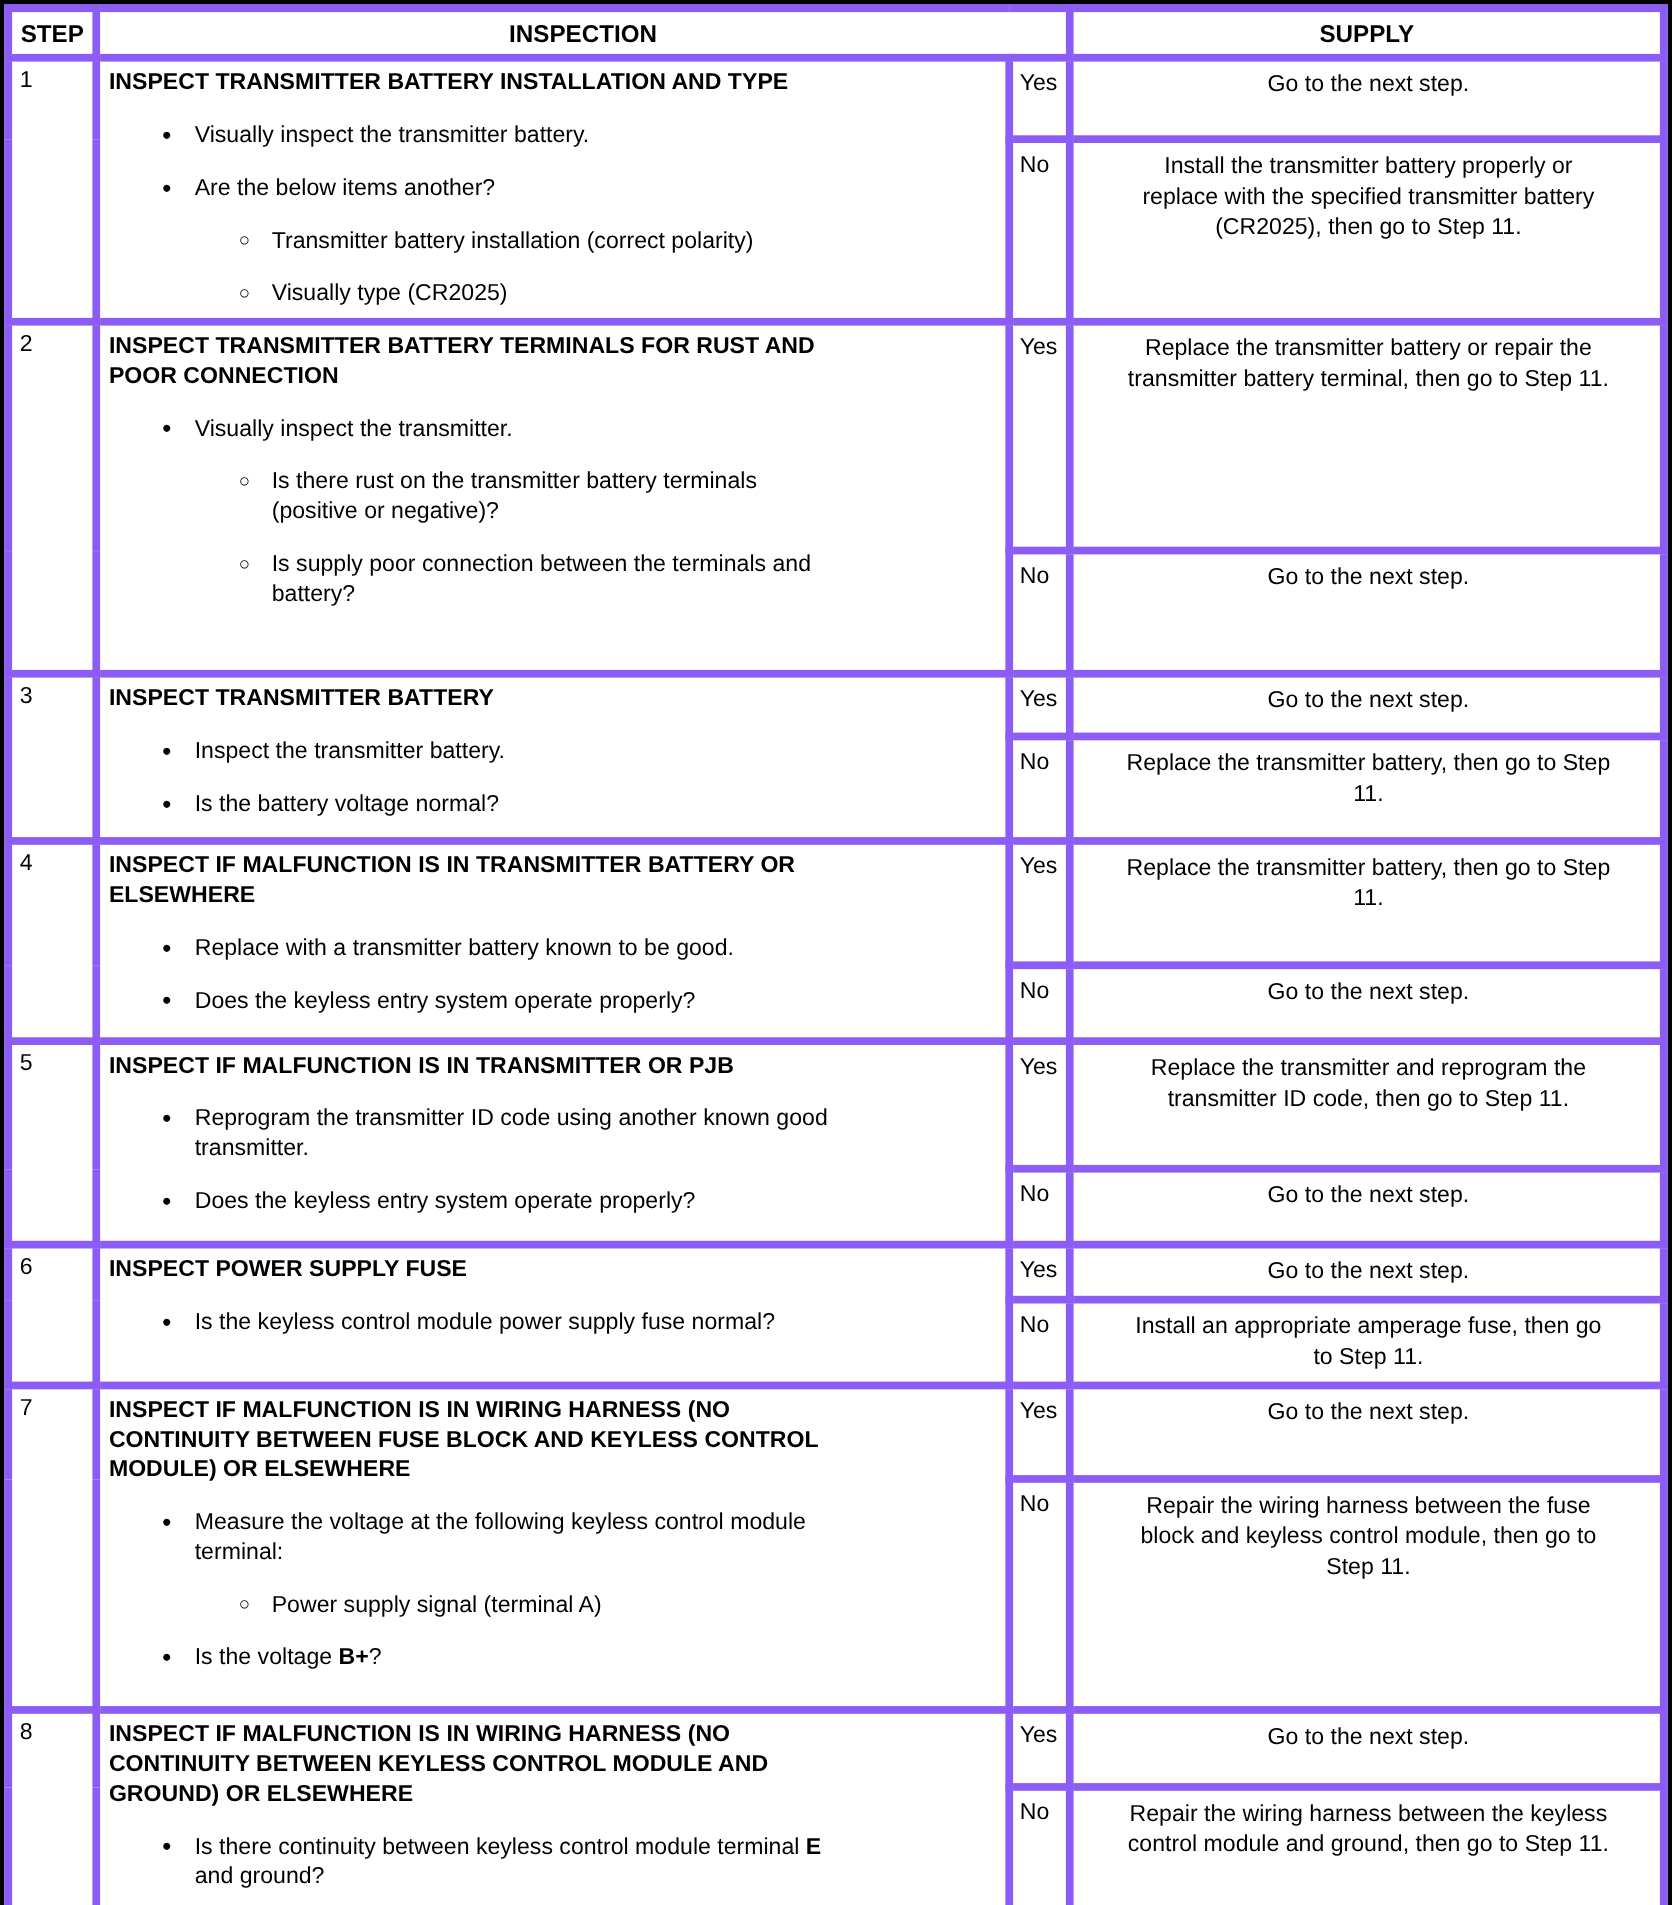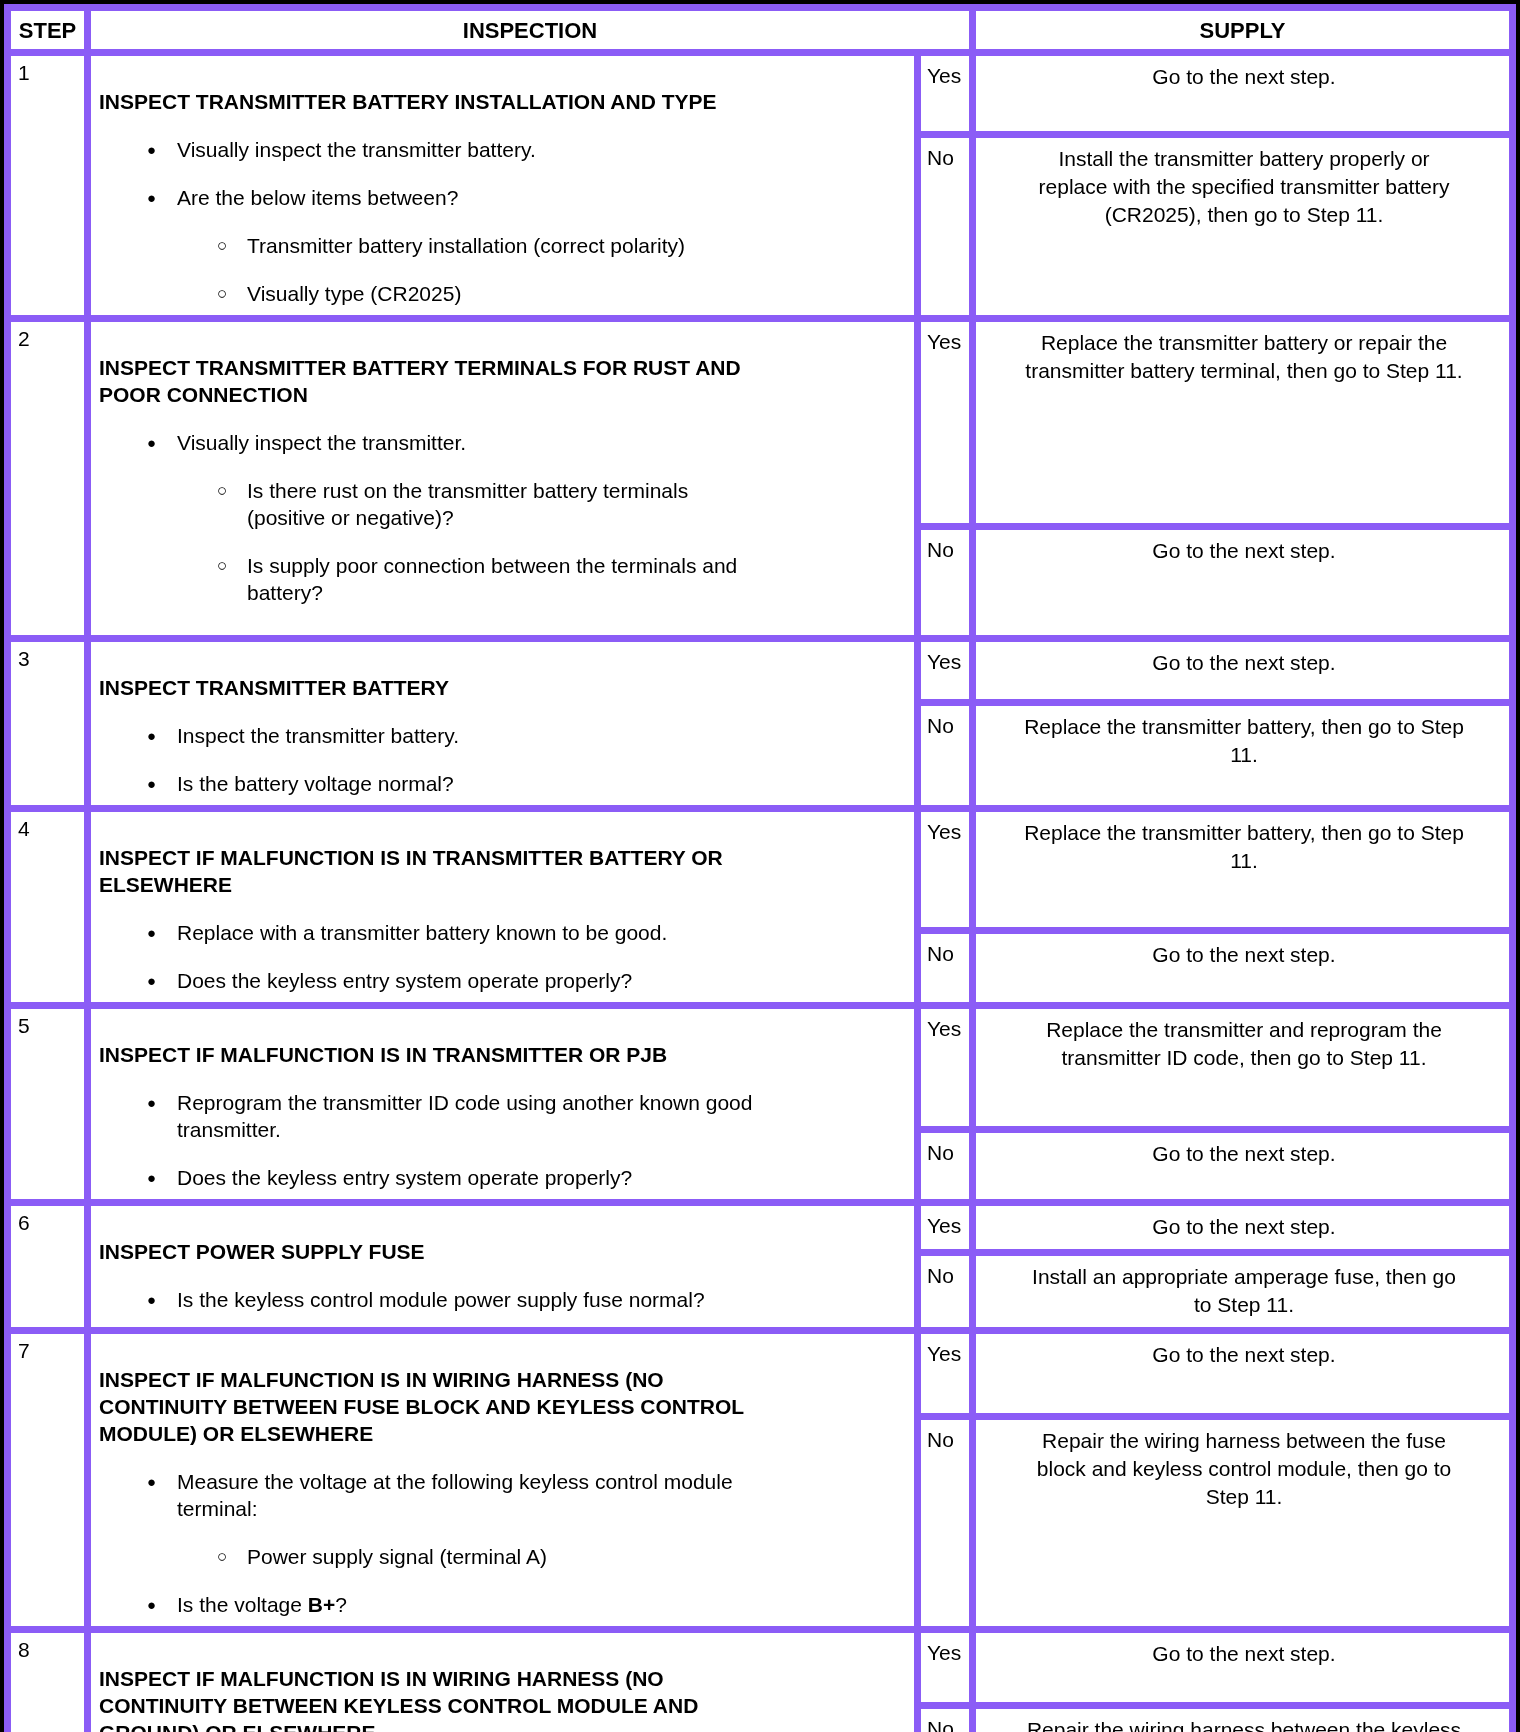--- a/index.html
+++ b/index.html
@@ -37,21 +37,20 @@
   .step-cell {
     font-size: 21px;
     padding: 5px 4px 0 7px;
   }
   .insp-cell { padding: 5px 10px 8px 8px; }
   .insp-title {
     font-size: 21px;
     font-weight: bold;
     line-height: 27px;
     white-space: pre-wrap;
-    margin-top: 27px;
   }
   .item { display: flex; margin-top: 21px; }
   .item.lvl1 { padding-left: 48px; }
   .item.lvl2 { padding-left: 118px; }
   .marker {
     flex: 0 0 30px;
     width: 30px;
     line-height: 27px;
   }
   .item.lvl1 > .marker { font-size: 15px; }
@@ -99,21 +98,21 @@
             <div>1</div>
           </td>
           <td class="insp-cell" rowspan="2">
             <div class="insp-title">INSPECT TRANSMITTER BATTERY INSTALLATION AND TYPE</div>
             <div class="item lvl1">
               <span class="marker">●</span>
               <span class="item-text">Visually inspect the transmitter battery.</span>
             </div>
             <div class="item lvl1">
               <span class="marker">●</span>
-              <span class="item-text">Are the below items between?</span>
+              <span class="item-text">Are the below items another?</span>
             </div>
             <div class="item lvl2">
               <span class="marker">○</span>
               <span class="item-text">Transmitter battery installation (correct polarity)</span>
             </div>
             <div class="item lvl2">
               <span class="marker">○</span>
               <span class="item-text">Visually type (CR2025)</span>
             </div>
           </td>

